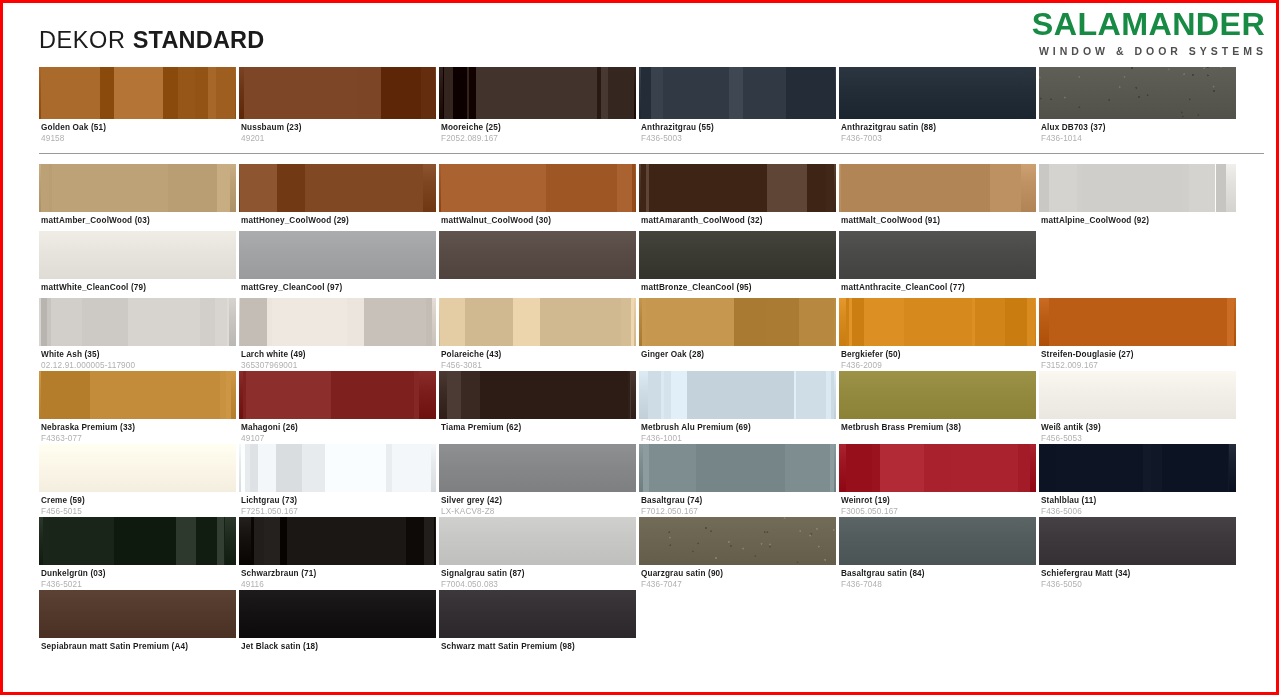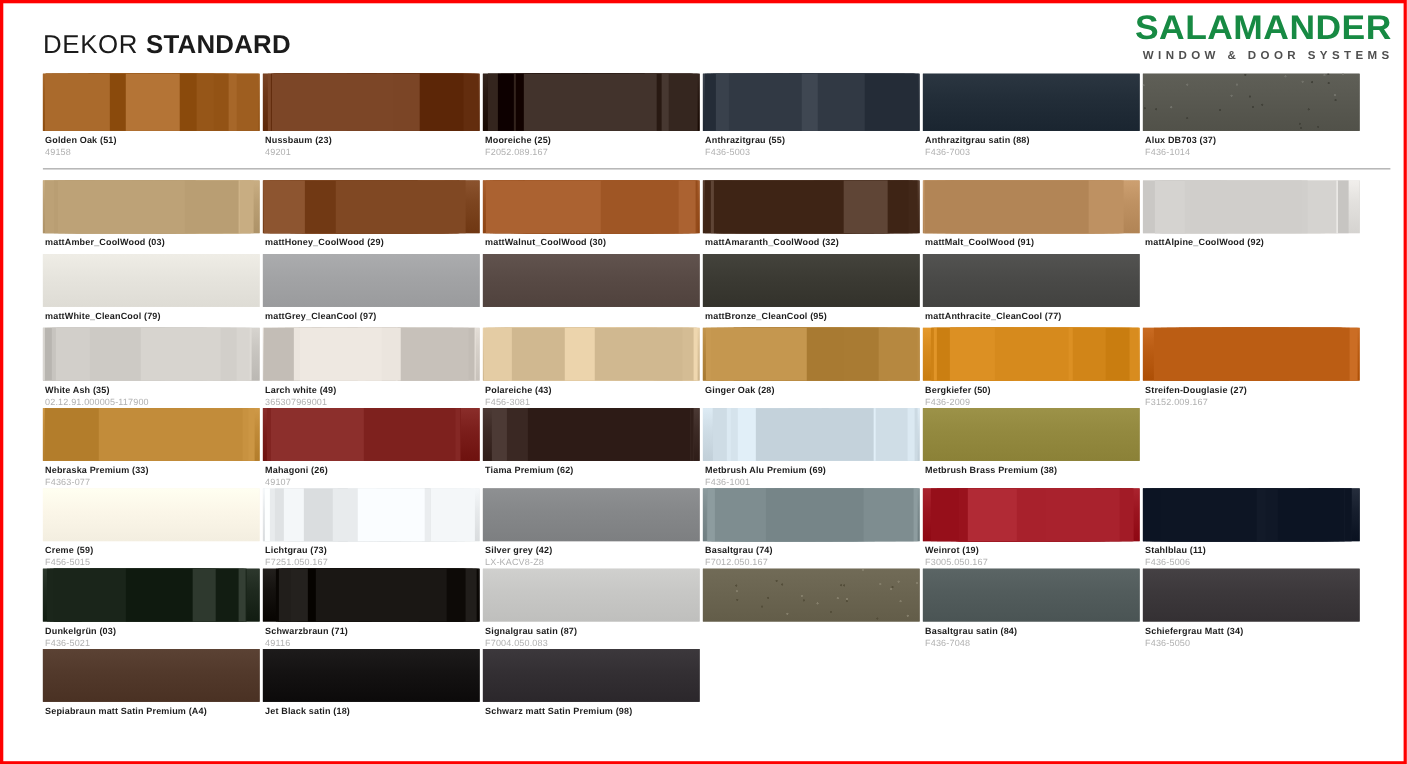--- a/index.html
+++ b/index.html
@@ -317,20 +317,27 @@
               <div class="lbl-name">Metbrush Alu Premium (69)</div>
               <div class="lbl-code">F436-1001</div>
             </div>
           </div>
           <div class="cell">
             <div class="swatch" style="background-color: rgb(147, 137, 63); background-image: linear-gradient(rgb(156, 146, 72) 0%, rgb(147, 137, 63) 45%, rgb(139, 129, 55) 100%);"></div>
             <div class="labels">
               <div class="lbl-name">Metbrush Brass Premium (38)</div>
             </div>
           </div>
+          <div class="cell">
+            <div class="swatch" style="background-color: rgb(242, 239, 233); background-image: linear-gradient(rgb(251, 248, 242) 0%, rgb(242, 239, 233) 45%, rgb(234, 231, 225) 100%);"></div>
+            <div class="labels">
+              <div class="lbl-name">Weiß antik (39)</div>
+              <div class="lbl-code">F456-5053</div>
+            </div>
+          </div>
         </div>
         <div class="row">
           <div class="cell">
             <div class="swatch" style="background-color: rgb(251, 246, 232); background-image: linear-gradient(rgb(255, 255, 241) 0%, rgb(251, 246, 232) 45%, rgb(243, 238, 224) 100%);"></div>
             <div class="labels">
               <div class="lbl-name">Creme (59)</div>
               <div class="lbl-code">F456-5015</div>
             </div>
           </div>
           <div class="cell">
@@ -386,20 +393,24 @@
           </div>
           <div class="cell">
             <div class="swatch" style="background-color: rgb(199, 199, 197); background-image: linear-gradient(rgb(208, 208, 206) 0%, rgb(199, 199, 197) 45%, rgb(191, 191, 189) 100%);"></div>
             <div class="labels">
               <div class="lbl-name">Signalgrau satin (87)</div>
               <div class="lbl-code">F7004.050.083</div>
             </div>
           </div>
           <div class="cell">
             <div class="swatch" style="background-color: rgb(106, 100, 80); background-image: radial-gradient(circle at 15.9% 58.9%, rgb(84, 78, 58) 0px, rgb(84, 78, 58) 0.8px, transparent 1.2px), radial-gradient(circle at 94.5% 89.1%, rgb(132, 126, 106) 0px, rgb(132, 126, 106) 0.8px, transparent 1.2px), radial-gradient(circle at 65.2% 31.7%, rgb(84, 78, 58) 0px, rgb(84, 78, 58) 0.8px, transparent 1.2px), radial-gradient(circle at 30.1% 55%, rgb(84, 78, 58) 0px, rgb(84, 78, 58) 0.8px, transparent 1.2px), radial-gradient(circle at 87.5% 34.7%, rgb(84, 78, 58) 0px, rgb(84, 78, 58) 0.8px, transparent 1.2px), radial-gradient(circle at 45.6% 51.6%, rgb(132, 126, 106) 0px, rgb(132, 126, 106) 0.8px, transparent 1.2px), radial-gradient(circle at 66.5% 57.2%, rgb(132, 126, 106) 0px, rgb(132, 126, 106) 0.8px, transparent 1.2px), radial-gradient(circle at 15.4% 31.9%, rgb(84, 78, 58) 0px, rgb(84, 78, 58) 0.8px, transparent 1.2px), radial-gradient(circle at 66.4% 61.6%, rgb(84, 78, 58) 0px, rgb(84, 78, 58) 0.8px, transparent 1.2px), radial-gradient(circle at 98.8% 26.7%, rgb(132, 126, 106) 0px, rgb(132, 126, 106) 0.8px, transparent 1.2px), radial-gradient(circle at 36.6% 29.9%, rgb(84, 78, 58) 0px, rgb(84, 78, 58) 0.8px, transparent 1.2px), radial-gradient(circle at 59.1% 81.5%, rgb(84, 78, 58) 0px, rgb(84, 78, 58) 0.8px, transparent 1.2px), radial-gradient(circle at 73.9% 2.6%, rgb(132, 126, 106) 0px, rgb(132, 126, 106) 0.8px, transparent 1.2px), radial-gradient(circle at 46.6% 60.1%, rgb(84, 78, 58) 0px, rgb(84, 78, 58) 0.8px, transparent 1.2px), radial-gradient(circle at 39% 85.4%, rgb(132, 126, 106) 0px, rgb(132, 126, 106) 0.8px, transparent 1.2px), radial-gradient(circle at 86.9% 38.6%, rgb(132, 126, 106) 0px, rgb(132, 126, 106) 0.8px, transparent 1.2px), radial-gradient(circle at 34% 23%, rgb(84, 78, 58) 0px, rgb(84, 78, 58) 0.8px, transparent 1.2px), radial-gradient(circle at 27.3% 71.7%, rgb(84, 78, 58) 0px, rgb(84, 78, 58) 0.8px, transparent 1.2px), radial-gradient(circle at 52.9% 65.7%, rgb(132, 126, 106) 0px, rgb(132, 126, 106) 0.8px, transparent 1.2px), radial-gradient(circle at 90.3% 24.5%, rgb(132, 126, 106) 0px, rgb(132, 126, 106) 0.8px, transparent 1.2px), radial-gradient(circle at 63.8% 31.5%, rgb(84, 78, 58) 0px, rgb(84, 78, 58) 0.8px, transparent 1.2px), radial-gradient(circle at 62.2% 55.8%, rgb(132, 126, 106) 0px, rgb(132, 126, 106) 0.8px, transparent 1.2px), radial-gradient(circle at 81.9% 29%, rgb(132, 126, 106) 0px, rgb(132, 126, 106) 0.8px, transparent 1.2px), radial-gradient(circle at 91.2% 61.6%, rgb(132, 126, 106) 0px, rgb(132, 126, 106) 0.8px, transparent 1.2px), radial-gradient(circle at 15.7% 42.8%, rgb(132, 126, 106) 0px, rgb(132, 126, 106) 0.8px, transparent 1.2px), radial-gradient(circle at 80.5% 94.4%, rgb(84, 78, 58) 0px, rgb(84, 78, 58) 0.8px, transparent 1.2px), linear-gradient(rgb(113, 107, 87), rgb(99, 93, 73));"></div>
+            <div class="labels">
+              <div class="lbl-name">Quarzgrau satin (90)</div>
+              <div class="lbl-code">F436-7047</div>
+            </div>
           </div>
           <div class="cell">
             <div class="swatch" style="background-color: rgb(82, 92, 92); background-image: linear-gradient(rgb(91, 101, 101) 0%, rgb(82, 92, 92) 45%, rgb(74, 84, 84) 100%);"></div>
             <div class="labels">
               <div class="lbl-name">Basaltgrau satin (84)</div>
               <div class="lbl-code">F436-7048</div>
             </div>
           </div>
           <div class="cell">
             <div class="swatch" style="background-color: rgb(60, 56, 59); background-image: linear-gradient(rgb(69, 65, 68) 0%, rgb(60, 56, 59) 45%, rgb(52, 48, 51) 100%);"></div>

